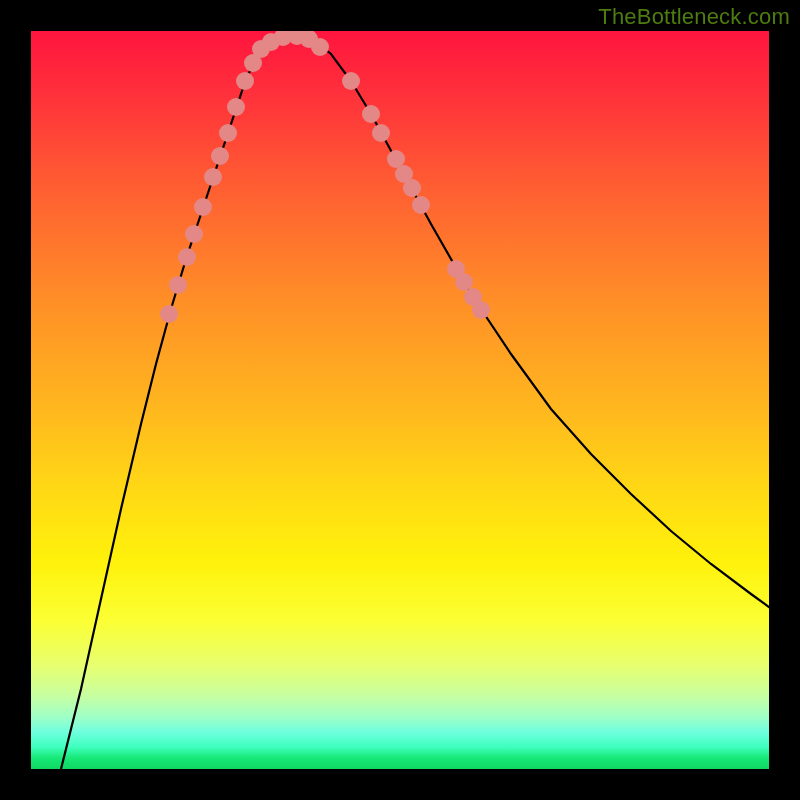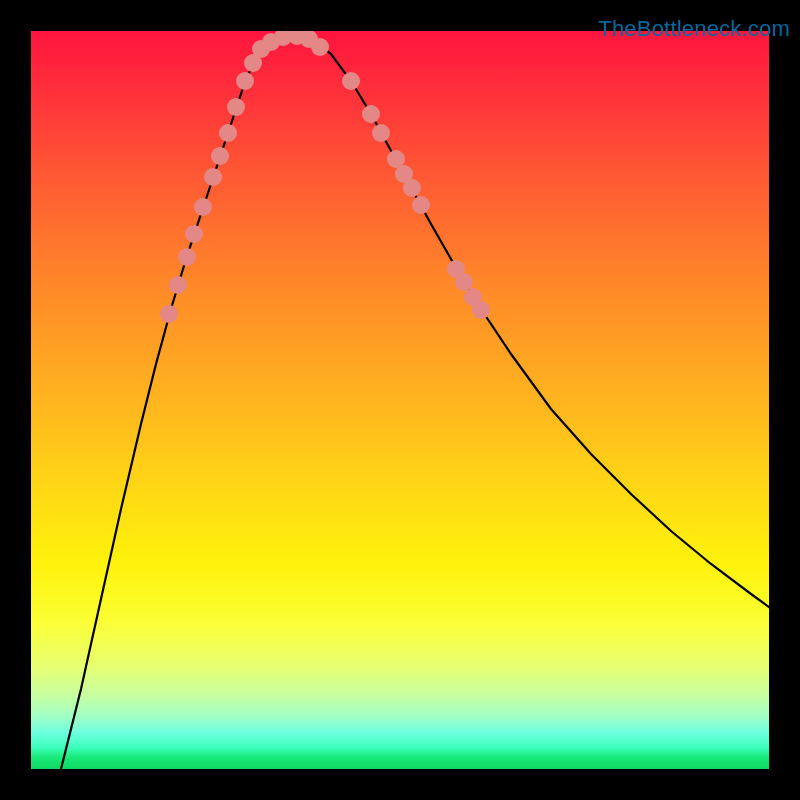--- a/index.html
+++ b/index.html
@@ -11,25 +11,25 @@
     overflow: hidden;
   }
   .stage {
     position: relative;
     width: 800px;
     height: 800px;
     background: #000;
   }
   .watermark {
     position: absolute;
-    top: 16px;
+    top: 4px;
     right: 10px;
     font-family: Arial, Helvetica, sans-serif;
     font-size: 22px;
-    color: #0369a1;
+    color: #4d7c0f;
     letter-spacing: 0.2px;
     z-index: 10;
   }
   .plot {
     position: absolute;
     left: 31px;
     top: 31px;
     width: 738px;
     height: 738px;
     background: linear-gradient(

